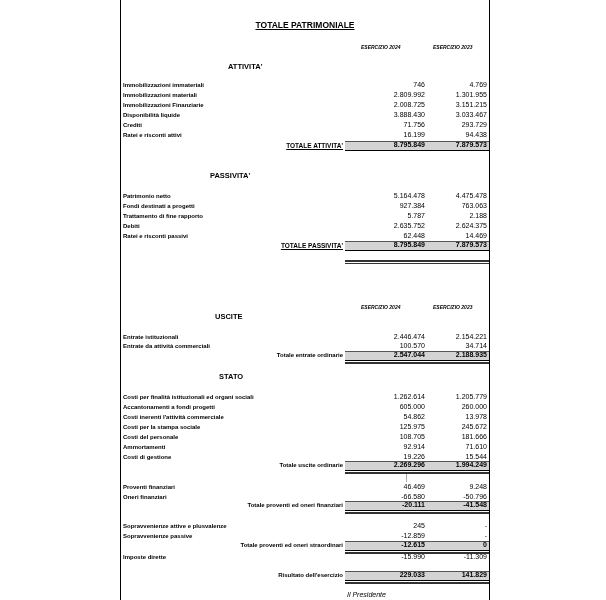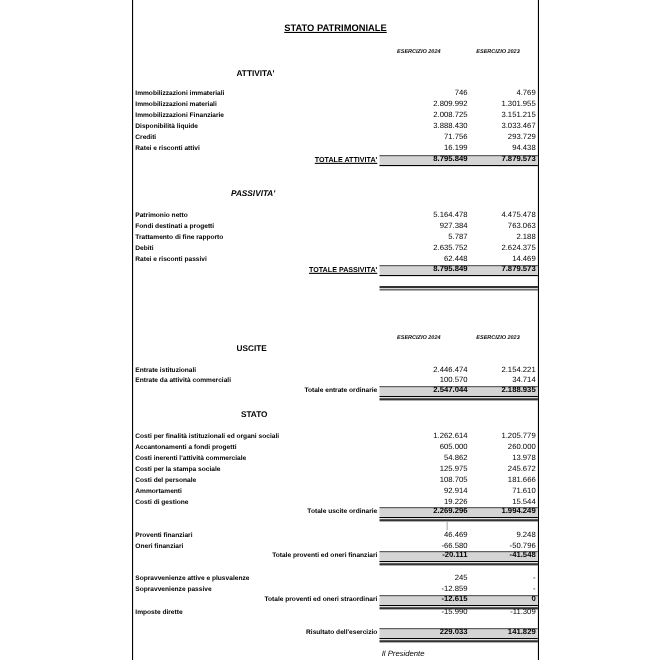--- a/index.html
+++ b/index.html
@@ -19,25 +19,25 @@
     .dbl { position:absolute; left:224px; width:144px; height:2px; background:#333; }
     .underline-lbl { text-decoration:underline; font-size:6.5px; }
     .pres { font-size:7px; font-style:italic; }
     .tick { position:absolute; width:1px; background:#aaa; }
   </style>
 </head>
 <body>
 
 <div class="page">
 
-  <div class="abs title" style="top:20px;">STATO PATRIMONIALE</div>
+  <div class="abs title" style="top:20px;">TOTALE PATRIMONIALE</div>
   <div class="abs colhdr" style="top:44px; left:240px;">ESERCIZIO 2024</div>
   <div class="abs colhdr" style="top:44px; left:312px;">ESERCIZIO 2023</div>
 
-  <div class="abs sec" style="top:62px; left:94px;">ATTIVITA'</div>
+  <div class="abs sec" style="top:62px; left:107px;">ATTIVITA'</div>
 
   <div>
     <div class="abs lbl" style="top:82px;">Immobilizzazioni immateriali</div>
     <div class="abs num c1" style="top:81px;">746</div>
     <div class="abs num c2" style="top:81px;">4.769</div>
 
     <div class="abs lbl" style="top:92px;">Immobilizzazioni materiali</div>
     <div class="abs num c1" style="top:91px;">2.809.992</div>
     <div class="abs num c2" style="top:91px;">1.301.955</div>
 
@@ -56,21 +56,21 @@
     <div class="abs lbl" style="top:132px;">Ratei e  risconti attivi</div>
     <div class="abs num c1" style="top:131px;">16.199</div>
     <div class="abs num c2" style="top:131px;">94.438</div>
   </div>
 
   <div class="tot-bar" style="top:141px;"></div>
   <div class="abs tot-lbl underline-lbl" style="top:142px; left:100px; width:122px;">TOTALE ATTIVITA'</div>
   <div class="abs tot-num c1" style="top:141px;">8.795.849</div>
   <div class="abs tot-num c2" style="top:141px;">7.879.573</div>
 
-  <div class="abs sec" style="top:171px; left:89px;font-style:italic;">PASSIVITA'</div>
+  <div class="abs sec" style="top:171px; left:89px;">PASSIVITA'</div>
 
   <div>
     <div class="abs lbl" style="top:193px;">Patrimonio netto</div>
     <div class="abs num c1" style="top:192px;">5.164.478</div>
     <div class="abs num c2" style="top:192px;">4.475.478</div>
 
     <div class="abs lbl" style="top:203px;">Fondi destinati a progetti</div>
     <div class="abs num c1" style="top:202px;">927.384</div>
     <div class="abs num c2" style="top:202px;">763.063</div>
 

